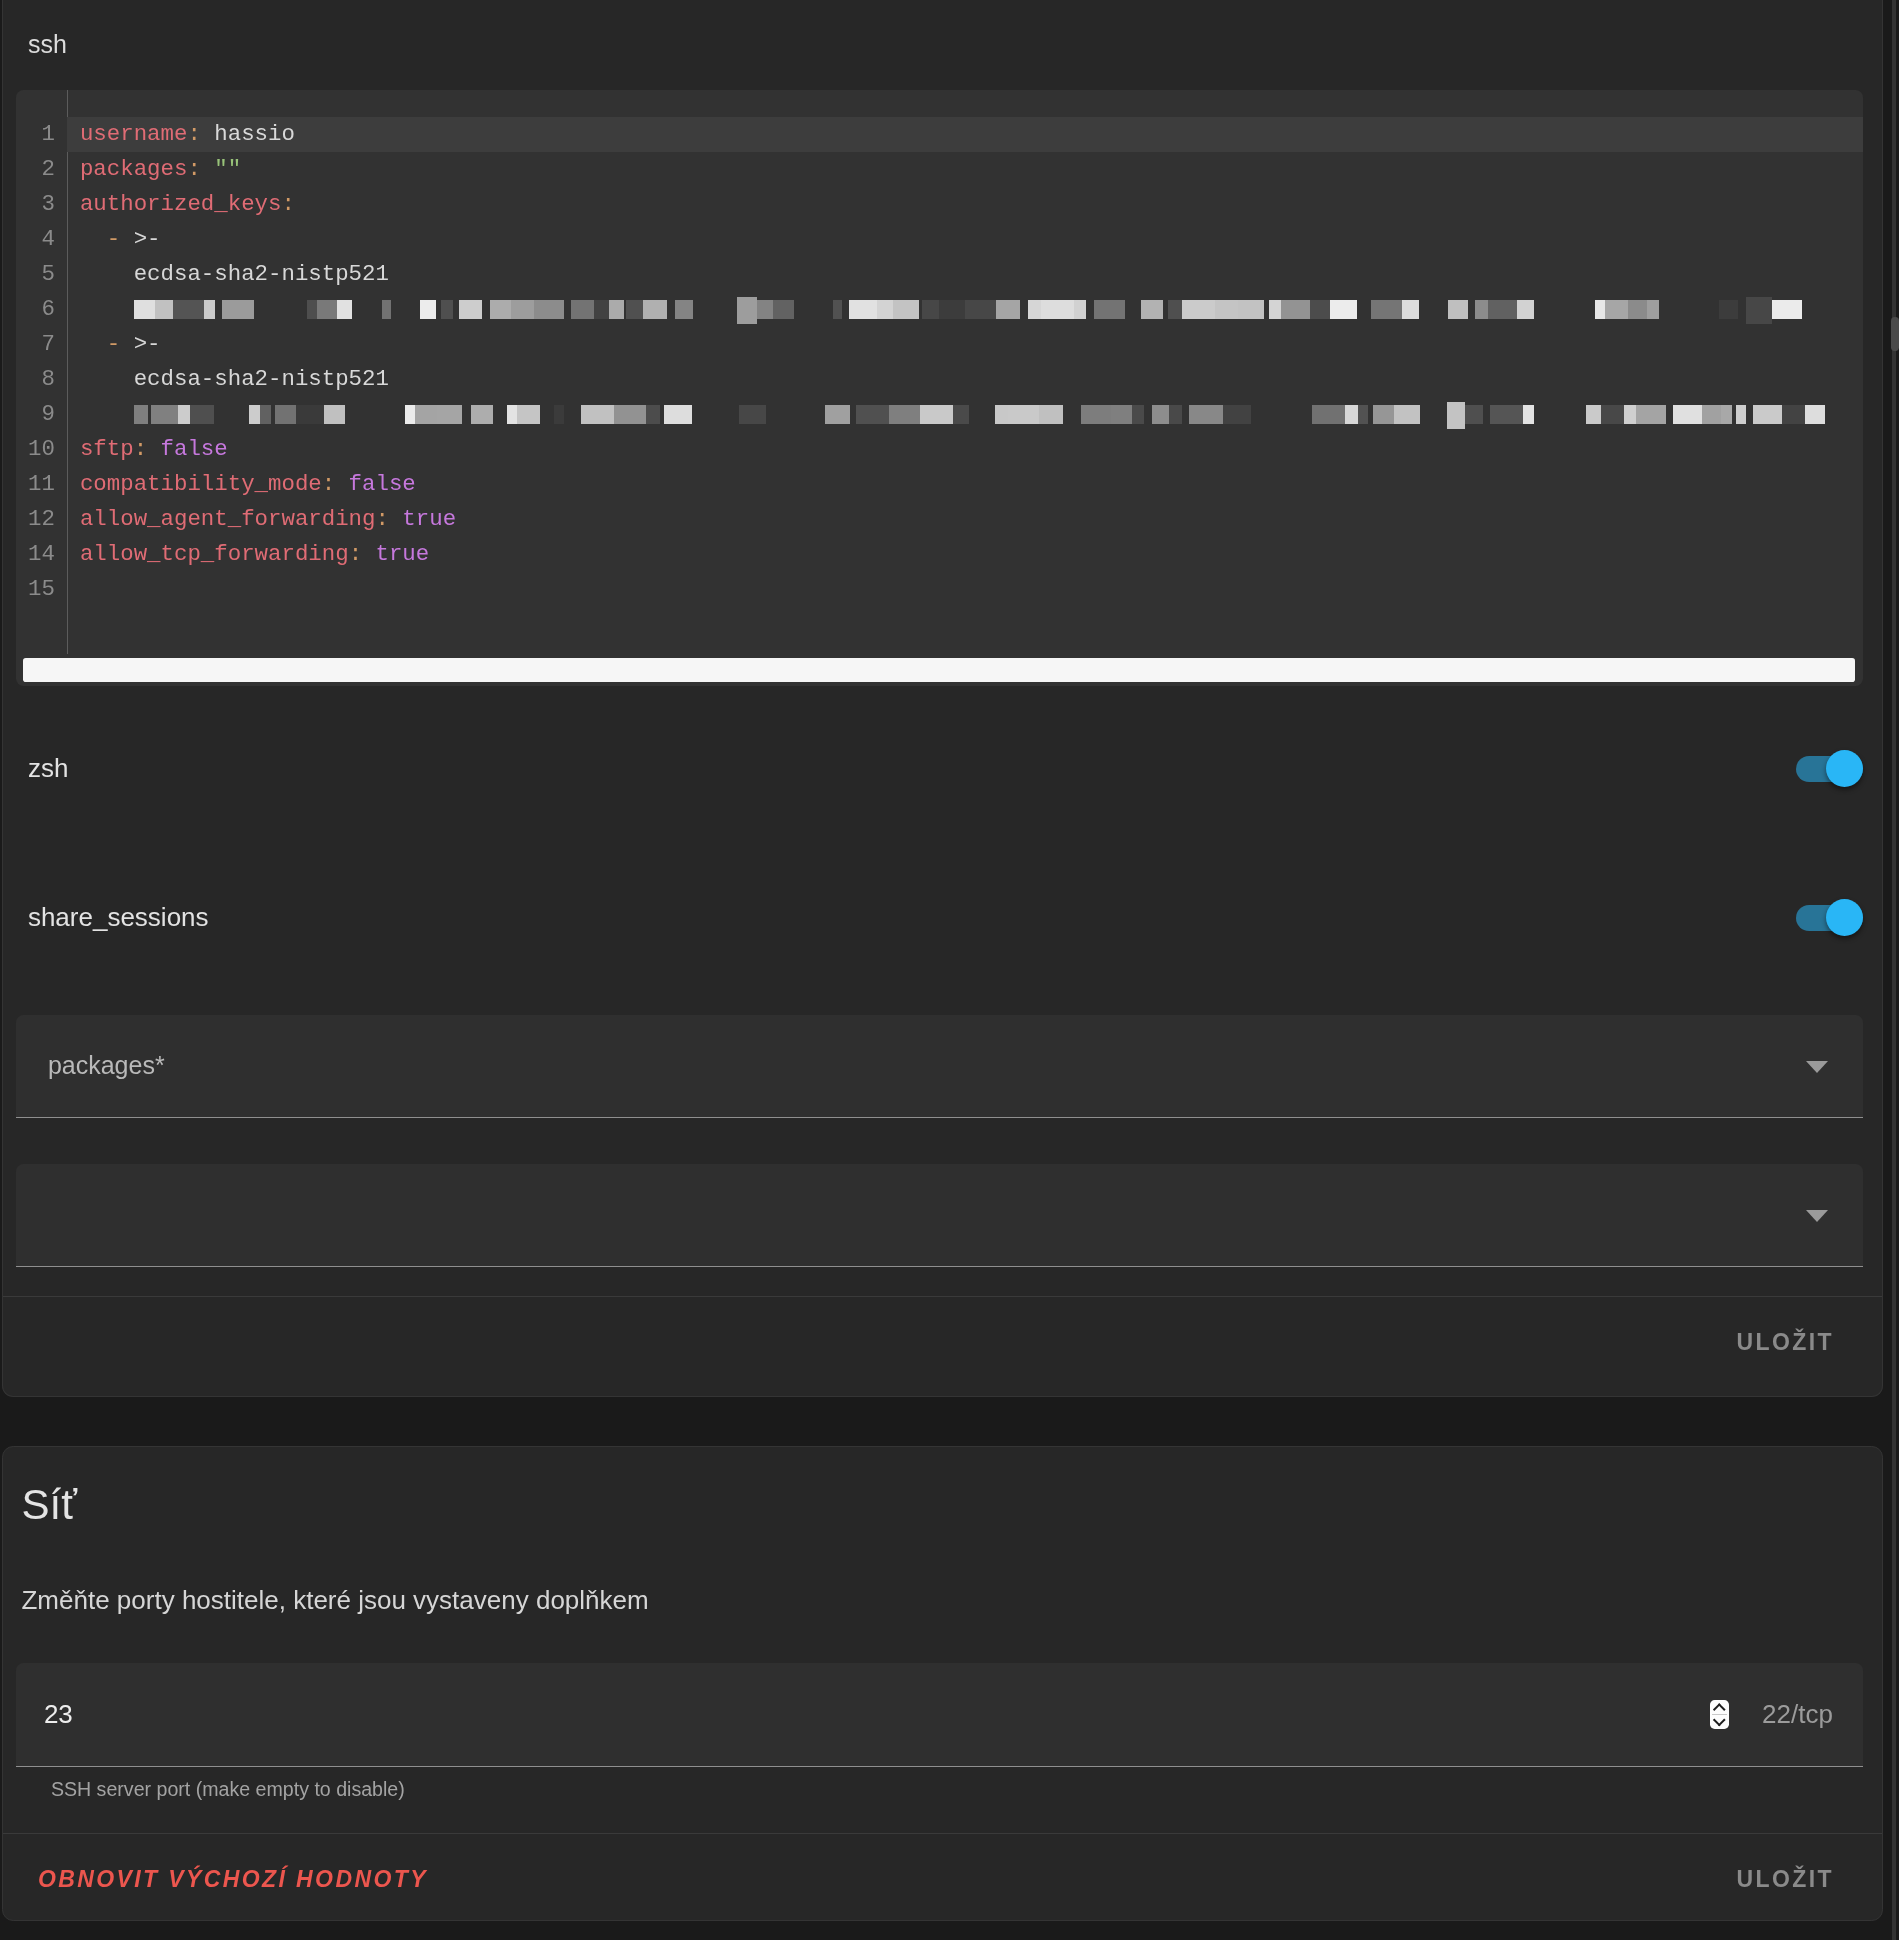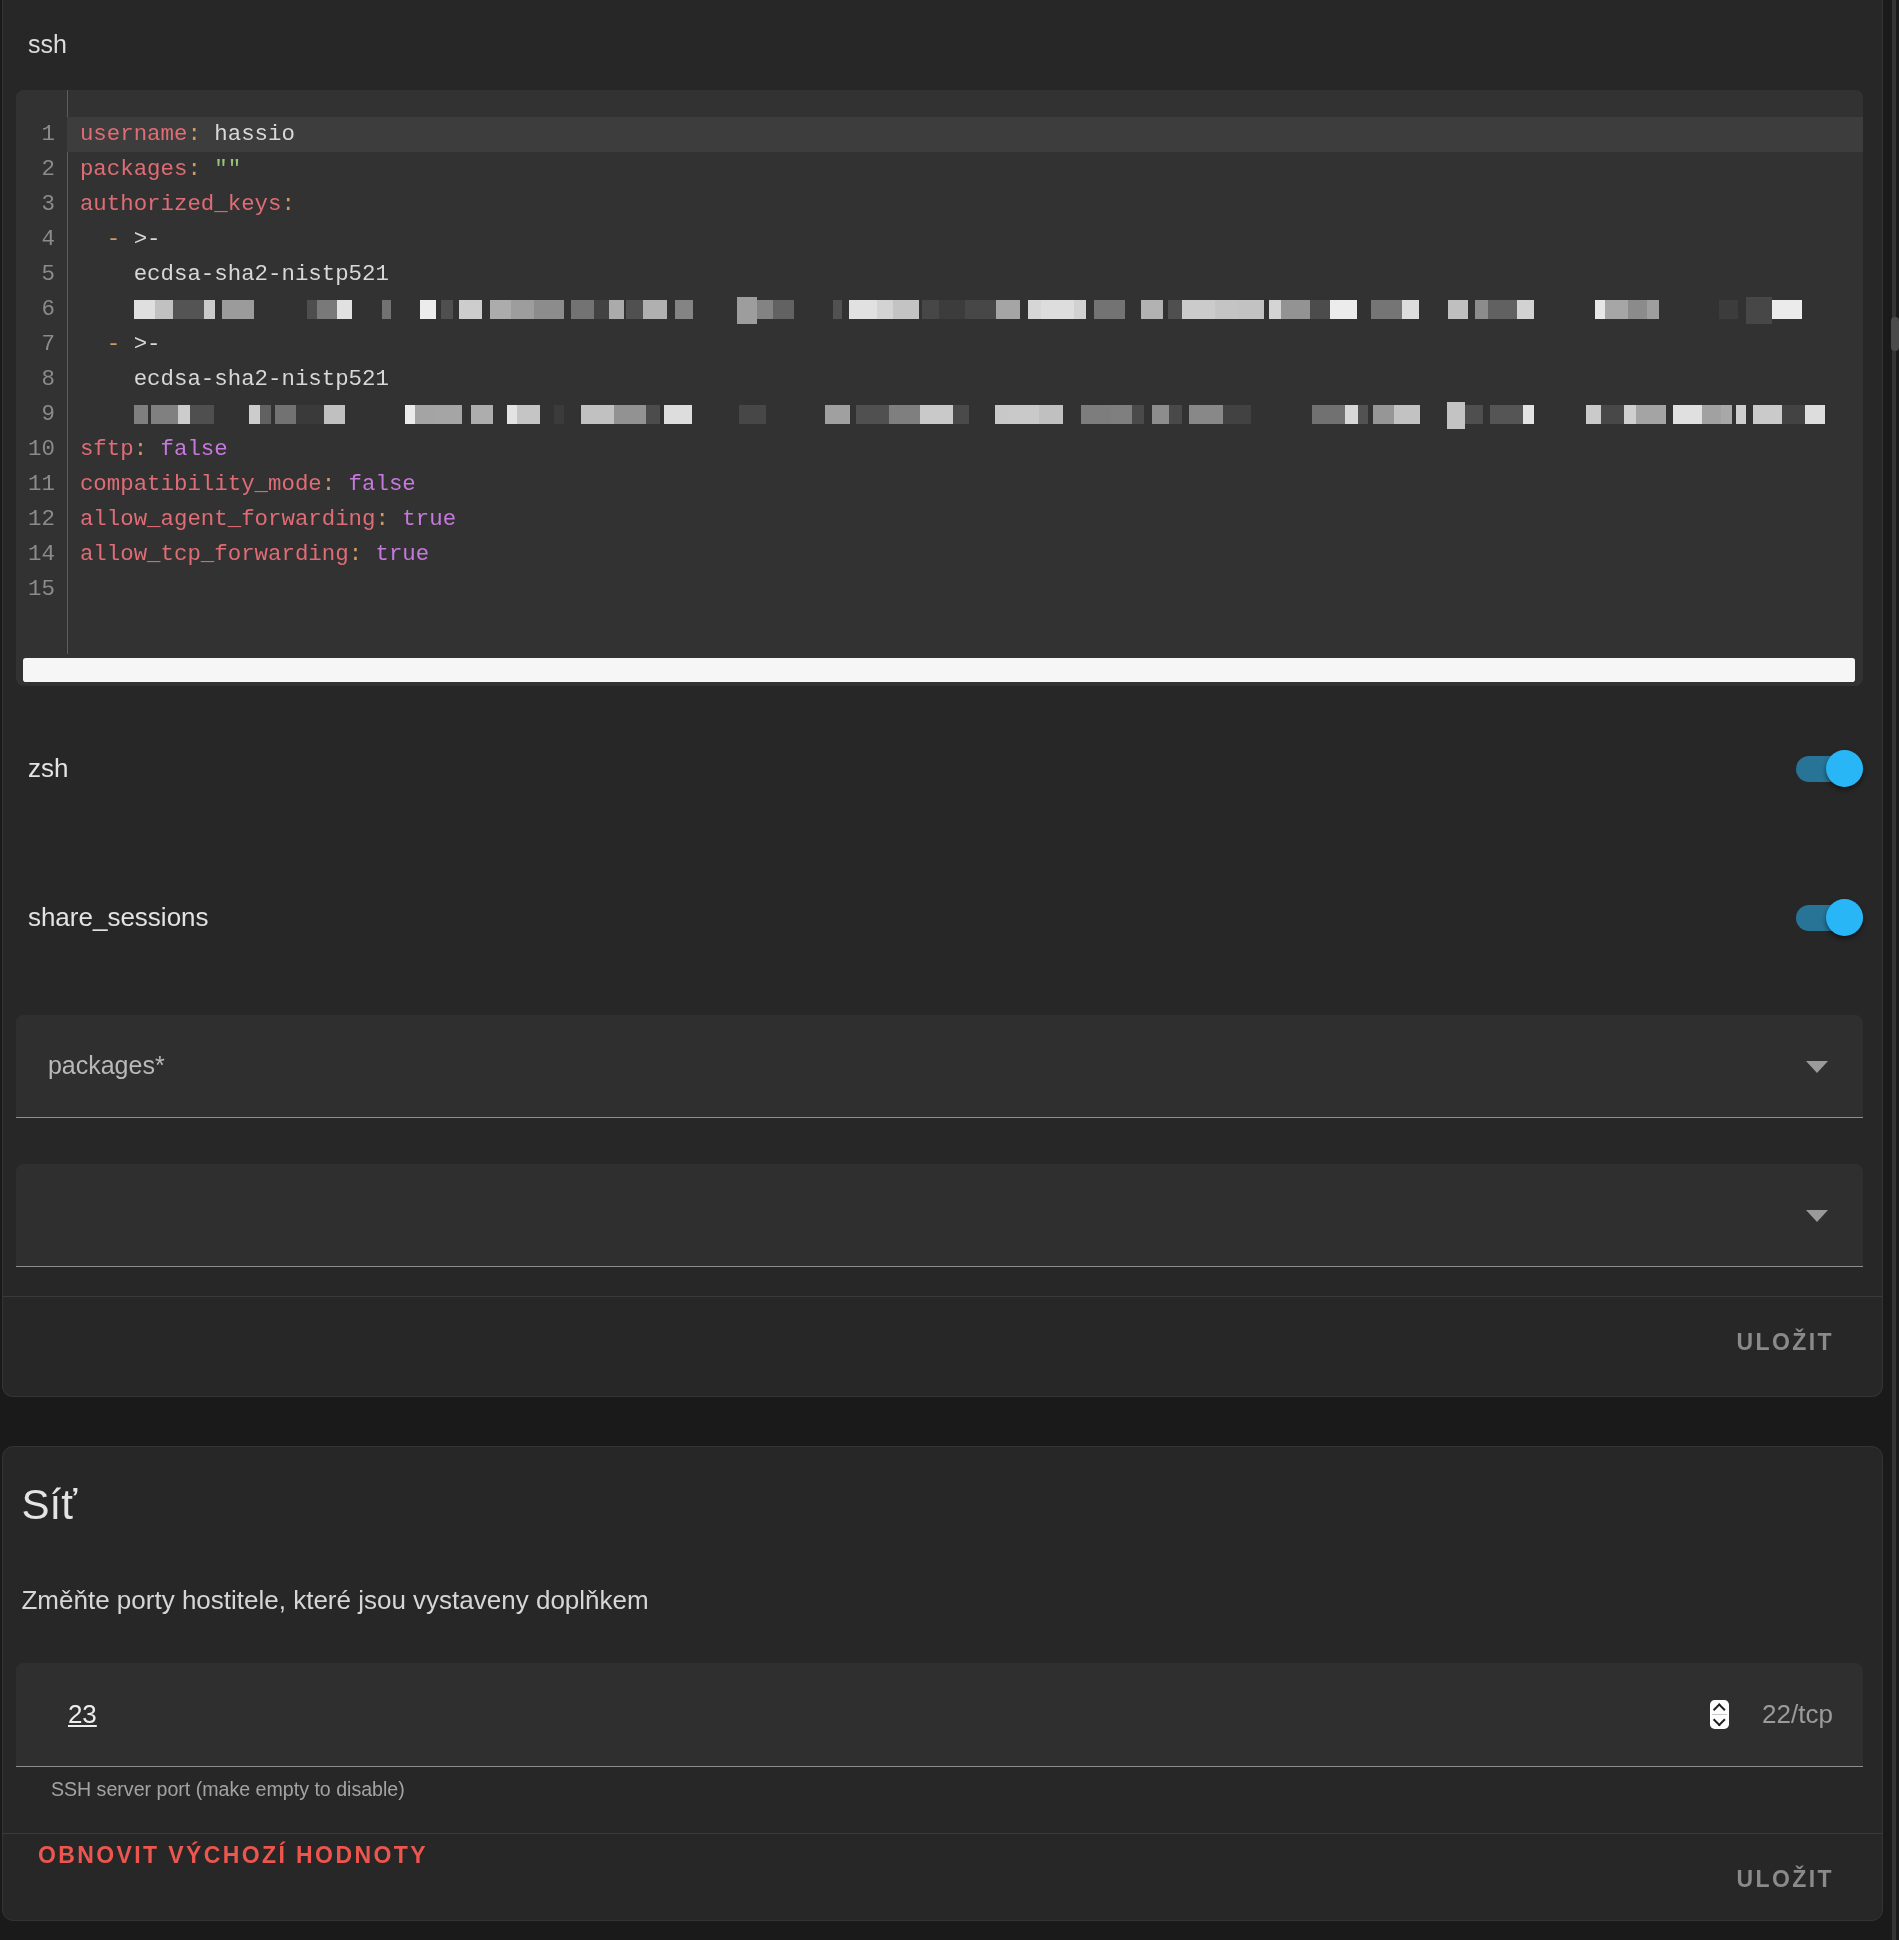--- a/index.html
+++ b/index.html
@@ -77,39 +77,39 @@
   }
   .btn-save{color:var(--save-disabled);}
   #btn-save-top{right:42px;top:1341px;}
 
   
   #net-title{position:absolute;left:18.6px;top:34px;color:#e4e4e4;font-size:42px;font-weight:400;}
   #net-desc{position:absolute;left:18.6px;top:138px;color:#d6d6d6;font-size:26px;}
   #field-port{position:absolute;left:13px;top:216px;width:1847px;height:104px;background:#2f2f2f;
     border-radius:7.5px 7.5px 0 0;border-bottom:1.9px solid #8f8f8f;box-sizing:border-box;}
   #port-input{
-    position:absolute;left:52px;top:0;height:103px;width:1492px;background:transparent;border:none;
-    color:#ededed;font-size:26px;font-family:"Liberation Sans", sans-serif;outline:none;padding:0;text-decoration:underline;
+    position:absolute;left:28px;top:0;height:103px;width:1492px;background:transparent;border:none;
+    color:#ededed;font-size:26px;font-family:"Liberation Sans", sans-serif;outline:none;padding:0;
   }
   #port-mapping{position:absolute;right:30px;top:0;height:103px;line-height:103px;
     color:#9b9b9b;font-size:26px;}
   
   #port-stepper{position:absolute;right:134px;top:37px;width:18.6px;height:29px;background:#fdfdfd;
     border-radius:4.7px;overflow:hidden;}
   #port-stepper .half{position:absolute;left:0;width:18.6px;height:14px;display:flex;
     align-items:center;justify-content:center;}
   #stepper-up{top:0;}
   #stepper-down{bottom:0;}
   #port-stepper .sep{position:absolute;left:1.9px;right:1.9px;top:14px;height:0.9px;background:#c9c9c9;}
   .chev{width:6.5px;height:6.5px;border-left:2.3px solid #1c1c1c;border-top:2.3px solid #1c1c1c;}
   #stepper-up .chev{transform:translateY(1.9px) rotate(45deg);}
   #stepper-down .chev{transform:translateY(-1.9px) rotate(225deg);}
   #port-helper{position:absolute;left:48px;top:331px;color:#a3a3a3;font-size:19.6px;}
   #net-divider{top:386px;}
-  #btn-reset{left:29px;top:394px;color:var(--reset-color);}
+  #btn-reset{left:29px;top:418px;color:var(--reset-color);font-style:italic;}
   #btn-save-bottom{right:42px;top:418px;}
 
   
   #page-scrollbar-track{position:absolute;left:1892px;top:0;width:3.7px;height:1941px;background:#333333;}
   #page-scrollbar-thumb{position:absolute;left:1891px;top:317px;width:7.5px;height:34px;
     background:#4a4a4a;border-radius:3.7px;}
 </style>
 </head>
 <body>
 

